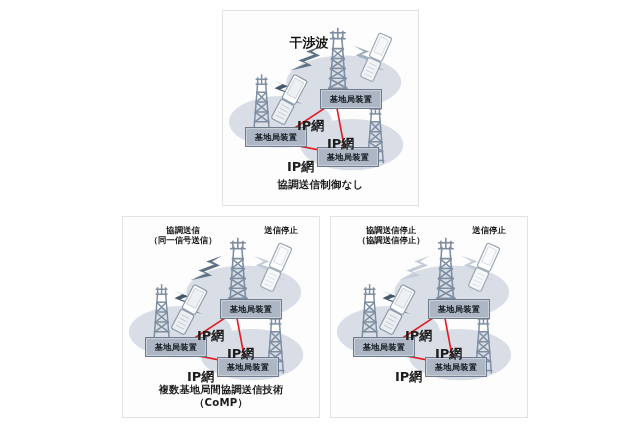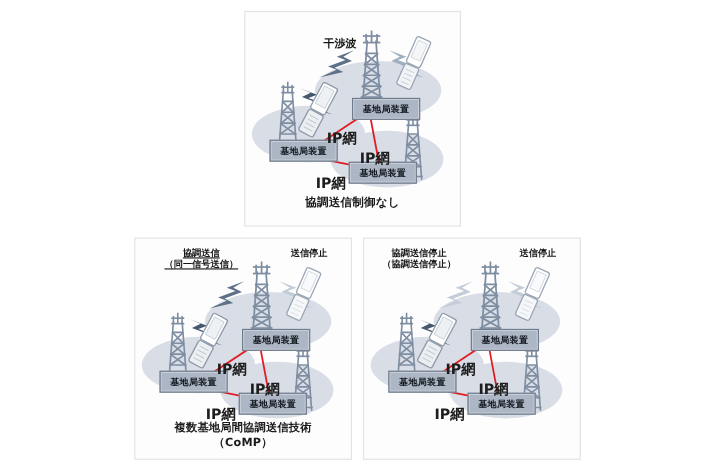--- a/index.html
+++ b/index.html
@@ -33,21 +33,21 @@
   }
   #panel-top .caption{bottom:14px;font-size:10.5px;}
   #panel-comp .caption,#panel-eco .caption{bottom:8px;font-size:10.2px;}
   .caption .sub{font-weight:bold;display:block;}
 
   
   .lbl{
     position:absolute;color:#141414;font-weight:bold;
     line-height:1.2;text-align:center;white-space:nowrap;
   }
-  .lbl.top-int{font-size:10px;}
+  .lbl.top-int{font-size:13px;}
   .lbl.hdr{font-size:8.4px;}
 
   
   .ip{
     position:absolute;font-size:13px;color:#1d1d1d;
     font-weight:bold;white-space:nowrap;
   }
 
   
   .bs{
@@ -229,21 +229,21 @@
         <path d="M112 96 L62 129"></path>
         <path d="M114 96 L123 144"></path>
         <path d="M60 137 L120 149"></path>
       </g>
     </svg>
 
     <div class="bs" style="left:97px;top:82px;width:62px;height:20px;">基地局装置</div>
     <div class="bs" style="left:22px;top:120px;width:62px;height:20px;">基地局装置</div>
     <div class="bs" style="left:94px;top:140px;width:62px;height:20px;">基地局装置</div>
 
-    <div class="lbl hdr" style="left:18px;top:8px;width:84px;text-decoration:underline;">
+    <div class="lbl hdr" style="left:18px;top:8px;width:84px;">
       <span>協調送信</span><br>
       <span>（同一信号送信）</span>
     </div>
     <div class="lbl hdr" style="left:128px;top:8px;width:60px;">送信停止</div>
 
     <div class="ip" style="left:74px;top:110px;">IP網</div>
     <div class="ip" style="left:104px;top:128px;">IP網</div>
     <div class="ip" style="left:64px;top:151px;">IP網</div>
 
     <div class="caption">
@@ -321,21 +321,21 @@
         <path d="M112 96 L62 129"></path>
         <path d="M114 96 L123 144"></path>
         <path d="M60 137 L120 149"></path>
       </g>
     </svg>
 
     <div class="bs" style="left:97px;top:82px;width:62px;height:20px;">基地局装置</div>
     <div class="bs" style="left:22px;top:120px;width:62px;height:20px;">基地局装置</div>
     <div class="bs" style="left:94px;top:140px;width:62px;height:20px;">基地局装置</div>
 
-    <div class="lbl hdr" style="left:4px;top:8px;width:92px;">
+    <div class="lbl hdr" style="left:14px;top:8px;width:92px;">
       <span>協調送信停止</span><br>
       <span>（協調送信停止）</span>
     </div>
     <div class="lbl hdr" style="left:128px;top:8px;width:60px;">送信停止</div>
 
     <div class="ip" style="left:74px;top:110px;">IP網</div>
     <div class="ip" style="left:104px;top:128px;">IP網</div>
     <div class="ip" style="left:64px;top:151px;">IP網</div>
 
   </div>

